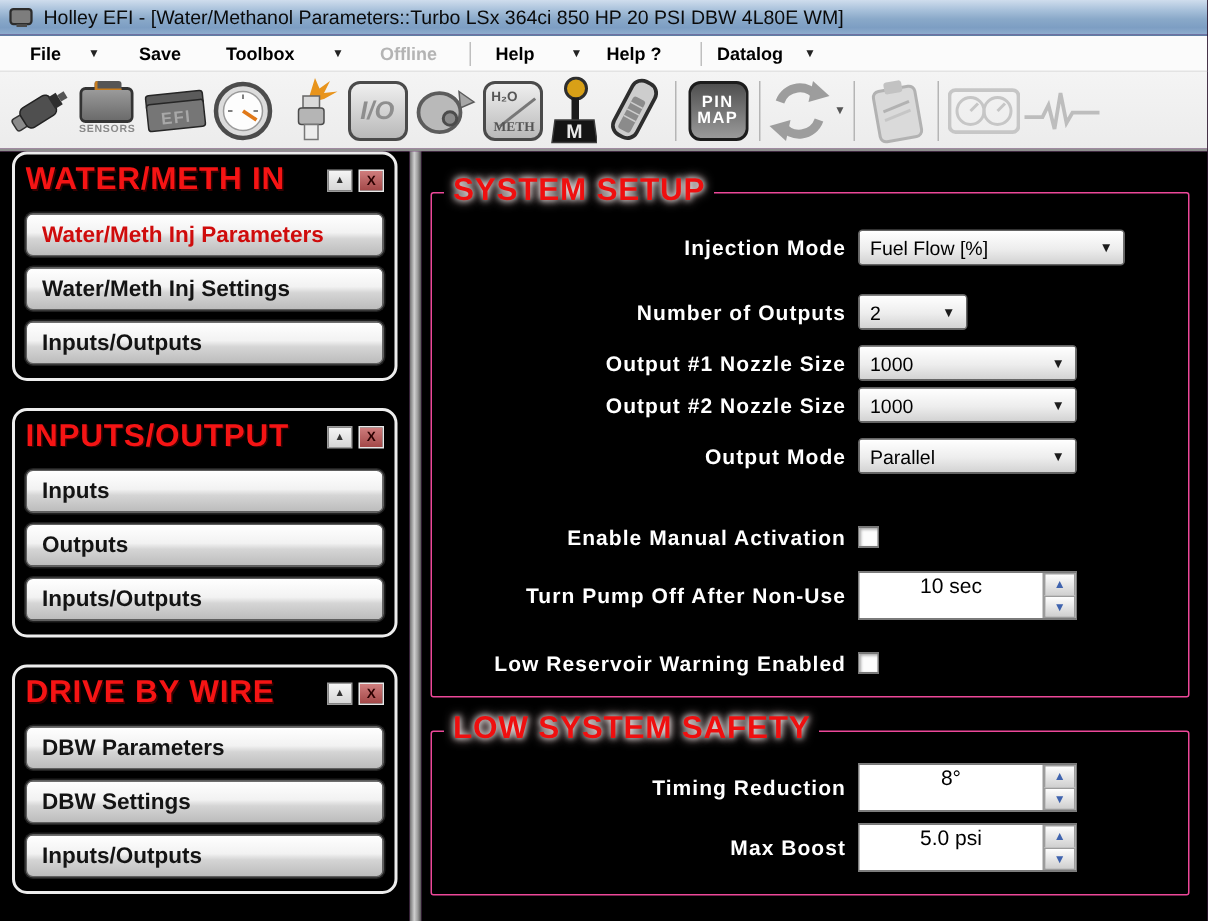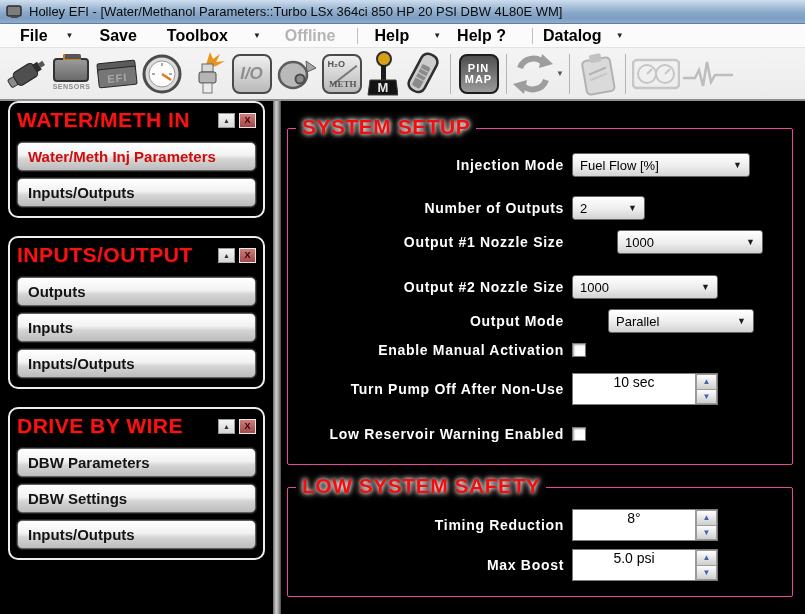--- a/index.html
+++ b/index.html
@@ -10,21 +10,21 @@
   
   .titlebar { height:24px; display:flex; align-items:center; padding-left:6px;
     background:linear-gradient(180deg,#cfdded 0%,#a7c0da 30%,#8aa9c9 55%,#7d9ec3 80%,#8fadce 100%);
     border-bottom:1px solid #5f7ea3; }
   .titlebar .app-ic { margin-right:6px; display:flex; }
   .titlebar .ttext { font-size:13px; color:#0a0a0a; white-space:nowrap; }
 
   
   .menubar { height:24px; background:#fbfbfb; display:flex; align-items:center; padding-left:20px;
     border-bottom:1px solid #e3e3e3; }
-  .mitem { font-size:16px; font-weight:bold; color:#000; cursor:default;text-align:right; }
+  .mitem { font-size:12px; font-weight:bold; color:#000; cursor:default;text-align:right; }
   .mitem.dis { color:#b4b4b4; }
   .mcaret { font-size:8px; color:#222; }
   .msep { width:1px; height:16px; background:#bfbfbf; }
 
   
   .toolbar { height:53px; background:linear-gradient(180deg,#f4f4f4,#ececec);
     border-bottom:2px solid #8f8f8f; display:flex; align-items:center; padding-left:4px; }
   .tool { width:45px; height:48px; display:flex; align-items:center; justify-content:center; position:relative; }
   .tsep { width:1px; height:40px; background:#b5b5b5; margin:0 5px; }
   .sq-btn { width:40px; height:40px; border:2px solid #4a4a4a; border-radius:8px;
@@ -72,22 +72,22 @@
   
   .section { position:relative; margin-left:6px; width:506px; border:1px solid #ec4899; border-radius:2px; }
   .section.s1 { margin-top:27px; height:337px; padding-top:24px; }
   .section.s2 { margin-top:22px; height:110px; padding-top:21px; }
   .legend { position:absolute; top:-14px; left:8px; background:#000; padding:0 6px;
     font-size:21px; font-weight:bold; letter-spacing:0.5px; color:#ef0f0f;
     text-shadow:0 0 4px #ffffff, 0 0 7px #ffd9d9; white-space:nowrap; }
   .row { display:flex; align-items:center; padding-left:10px; }
   .flabel { flex:0 0 266px; text-align:right; margin-right:8px; color:#fff; font-size:14px; font-weight:bold;
     letter-spacing:0.7px; white-space:nowrap; }
-  .r-sel1 { margin-bottom:19px; } .r-sel2 { margin-bottom:10px; } .r-sel3 { margin-bottom:21px;gap:45px; }
-  .r-sel4 { margin-bottom:10px; } .r-sel5 { margin-bottom:9px;gap:36px; } .r-chk1 { margin-bottom:15px; }
+  .r-sel1 { margin-bottom:19px; } .r-sel2 { margin-bottom:10px; } .r-sel3 { margin-bottom:4px; }
+  .r-sel4 { margin-bottom:10px; } .r-sel5 { margin-bottom:34px; } .r-chk1 { margin-bottom:15px; }
   .r-spin1 { margin-bottom:21px; } .r-spinA { margin-bottom:8px; }
 
   .select { height:24px; display:flex; align-items:center; padding:0 7px; border:1px solid #646464; border-radius:3px;
     background:linear-gradient(180deg,#ffffff 0%,#ededed 55%,#d2d2d2 100%);
     box-shadow:inset 0 1px 0 #fff; font-size:13px; color:#000; cursor:default; }
   .w178 { width:178px; } .w73 { width:73px; } .w146 { width:146px; }
   .sel-val { white-space:nowrap; overflow:hidden; }
   .sel-arrow { margin-left:auto; font-size:9px; color:#1c1c1c; padding-left:6px; }
 
   .checkbox { width:14px; height:14px; background:#fcfcfc; border:1px solid #777;
@@ -267,31 +267,32 @@
 
     <div class="sidebar">
 
       <div class="panel p1">
         <div class="phead">
           <span class="ptitle">WATER/METH IN</span>
           <span class="pbtn collapse">▲</span>
           <span class="pbtn close">X</span>
         </div>
         <div class="pitem active">Water/Meth Inj Parameters</div>
+        <div class="pitem">Water/Meth Inj Settings</div>
         <div class="pitem">Inputs/Outputs</div>
       </div>
 
       <div class="panel p2">
         <div class="phead">
           <span class="ptitle">INPUTS/OUTPUT</span>
           <span class="pbtn collapse">▲</span>
           <span class="pbtn close">X</span>
         </div>
+        <div class="pitem">Inputs</div>
         <div class="pitem">Outputs</div>
-        <div class="pitem">Inputs</div>
         <div class="pitem">Inputs/Outputs</div>
       </div>
 
       <div class="panel p3">
         <div class="phead">
           <span class="ptitle">DRIVE BY WIRE</span>
           <span class="pbtn collapse">▲</span>
           <span class="pbtn close">X</span>
         </div>
         <div class="pitem">DBW Parameters</div>

